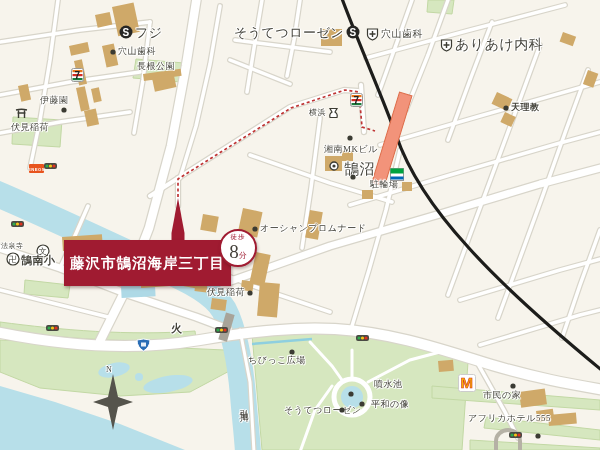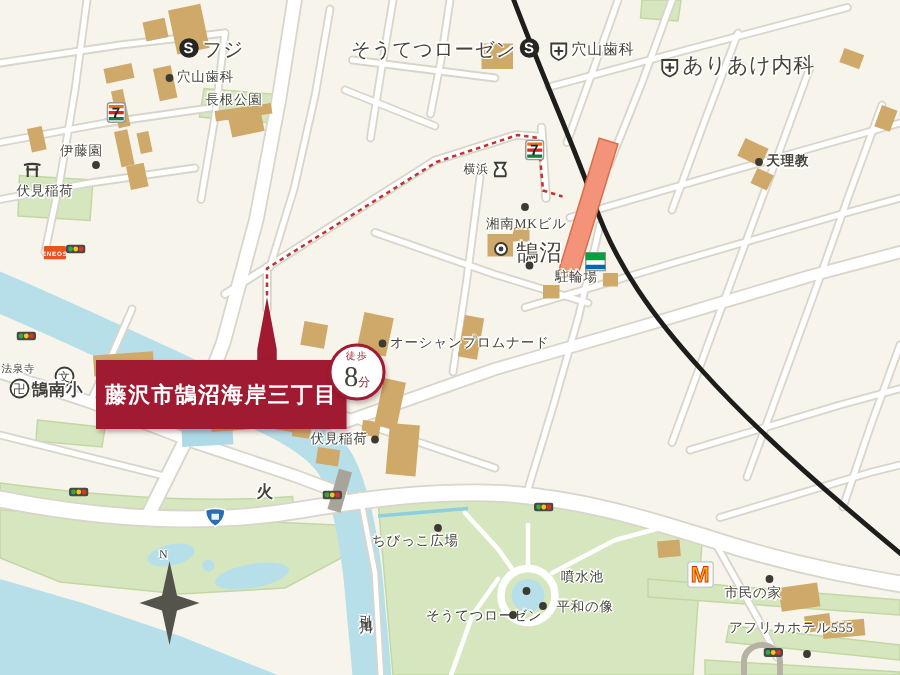--- a/index.html
+++ b/index.html
@@ -517,21 +517,21 @@
       <div class="marker" style="left: 510px; top: 383px;">
         <span class="icn">
           <svg width="6" height="6">
             <circle cx="3" cy="3" r="2.6" fill="#3b3b33"></circle>
           </svg>
         </span>
       </div>
       <div class="marker" style="left: 483px; top: 391px;">
         <span style="font-size: 9px;">市民の家</span>
       </div>
-      <div class="marker" style="left: 486px; top: 414px; text-align: right;">
+      <div class="marker" style="left: 468px; top: 414px; text-align: right;">
         <span style="font-size: 9px;">アフリカホテル555</span>
       </div>
       <div class="marker" style="left: 535px; top: 433px;">
         <span class="icn">
           <svg width="6" height="6">
             <circle cx="3" cy="3" r="2.6" fill="#3b3b33"></circle>
           </svg>
         </span>
       </div>
       <div class="marker vertical" style="left: 239px; top: 402px;">

